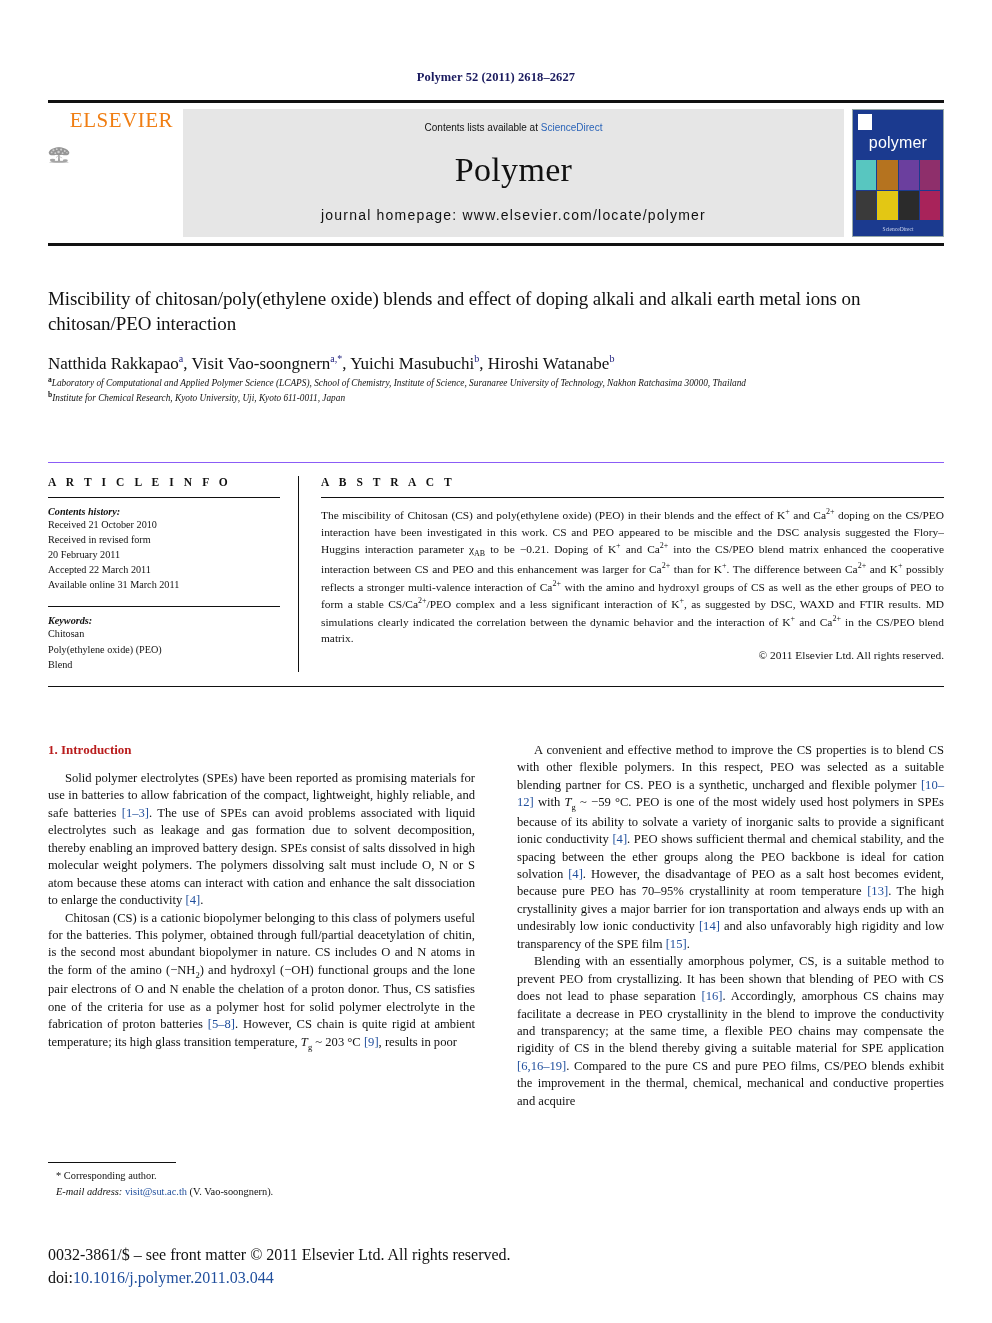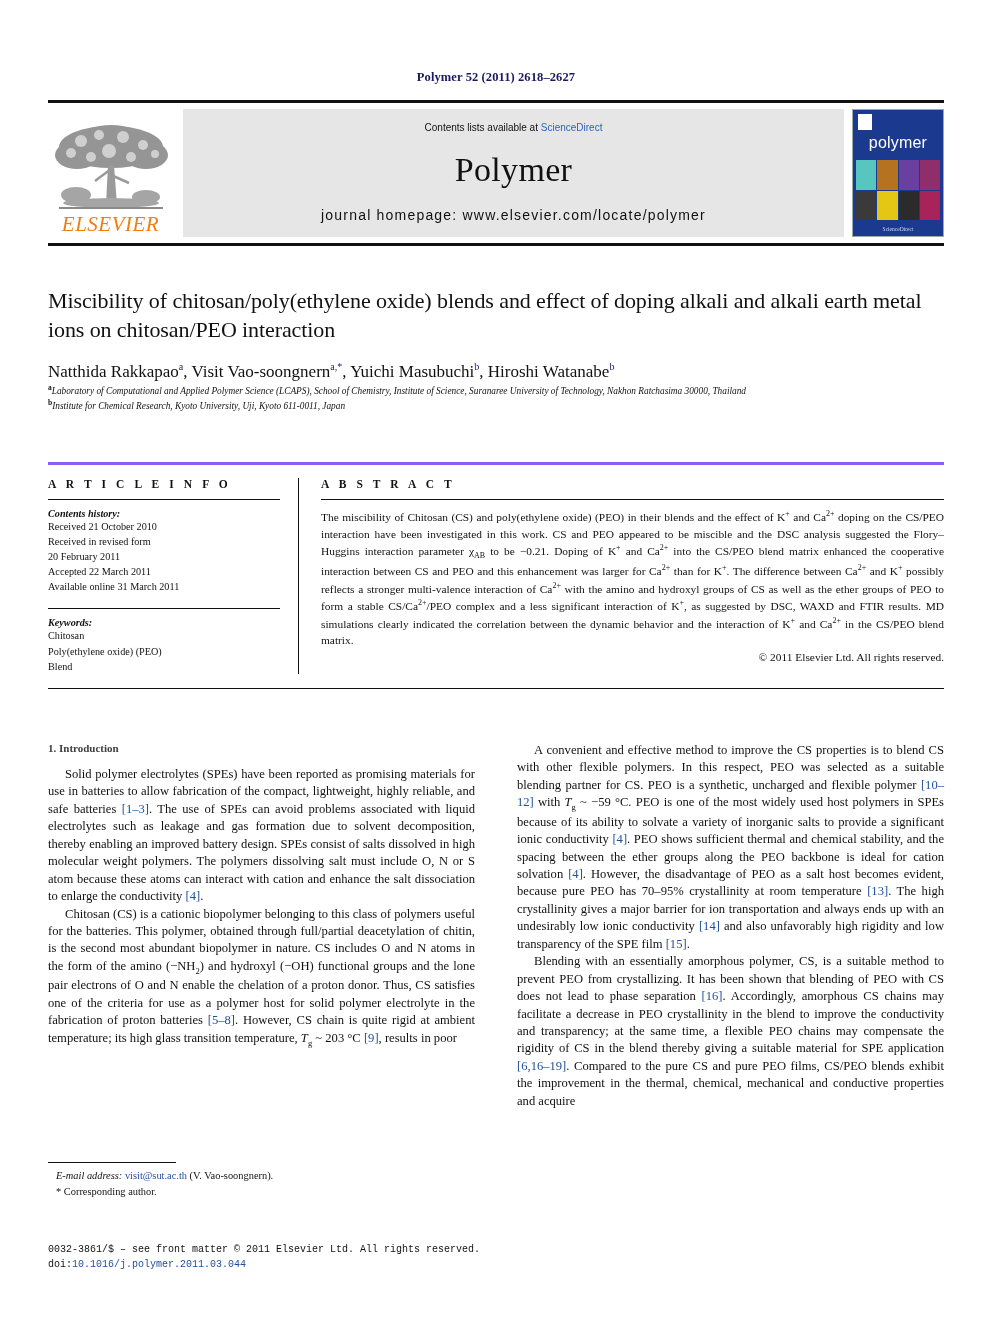--- a/index.html
+++ b/index.html
@@ -47,26 +47,24 @@
   }
   .masthead-inner {
     display: flex;
     align-items: stretch;
     height: 128px;
   }
   .elsevier-logo {
     width: 125px;
     flex: 0 0 125px;
     display: flex;
-    flex-direction: column;
-    align-items: center;
+    flex-direction: row;
     justify-content: flex-end;
     padding-bottom: 2px;
     box-sizing: border-box;
-    font-style: italic;
   }
   .tree-svg { display:block; }
   .elsevier-word {
     font-family: "Liberation Serif", serif;
     font-size: 21px;
     letter-spacing: .5px;
     color: #F07E13;
     line-height: 1;
     margin-top: 1px;
   }
@@ -150,21 +148,21 @@
 
   
   .title-block {
     position: absolute;
     left: 48px;
     top: 286px;
     width: 896px;
   }
   .art-title {
     font-family: "Liberation Serif", serif;
-    font-size: 22px;
+    font-size: 19px;
     line-height: 1.32;
     color: #111;
     margin: 0 0 16px 0;
     font-weight: normal;
     letter-spacing: -.1px;
   }
   .authors {
     font-family: "Liberation Serif", serif;
     font-size: 17px;
     color: #111;
@@ -188,21 +186,21 @@
     font-weight: bold;
     font-size: 7.5px;
   }
 
   
   .band {
     position: absolute;
     left: 48px;
     top: 462px;
     width: 896px;
-    border-top: 3px solid #8b5cf6;
+    border-top: 1px solid #8b5cf6;
     border-bottom: 1px solid #111;
     padding: 13px 0 14px 0;
     display: flex;
   }
   .col-info {
     width: 250px;
     flex: 0 0 250px;
     padding-right: 18px;
     box-sizing: border-box;
   }
@@ -269,22 +267,22 @@
     display: flex;
     gap: 42px;
   }
   .bodycol {
     width: 427px;
     flex: 0 0 427px;
   }
   .h1 {
     font-family: "Liberation Serif", serif;
     font-weight: bold;
-    font-size: 11px;
-    color: #404040;
+    font-size: 13px;
+    color: #b91c1c;
     margin: 0 0 12px 0;
   }
   .para {
     font-family: "Liberation Serif", serif;
     font-size: 12.6px;
     line-height: 1.385;
     text-align: justify;
     color: #111;
     margin: 0;
     text-indent: 17px;
@@ -313,22 +311,22 @@
     padding-left: 8px;
   }
   .fn-line .ital { font-style: italic; }
   .fn-line .mail { color: #1f4e9c; }
 
   .issn-block {
     position: absolute;
     left: 48px;
     top: 1243px;
     width: 470px;
-    font-family: Liberation Mono, monospace;
-    font-size: 10px;
+    font-family: Liberation Serif, serif;
+    font-size: 16px;
     line-height: 1.45;
     color: #111;
   }
   .issn-block .doi { color: #1f4e9c; }
 </style>
 </head>
 <body>
 
 <div class="page">
 
@@ -458,26 +456,26 @@
       </p>
       <p class="para">
         <span>Blending with an essentially amorphous polymer, CS, is a suitable method to prevent PEO from crystallizing. It has been shown that blending of PEO with CS does not lead to phase separation </span><span class="ref">[16]</span><span>. Accordingly, amorphous CS chains may facilitate a decrease in PEO crystallinity in the blend to improve the conductivity and transparency; at the same time, a flexible PEO chains may compensate the rigidity of CS in the blend thereby giving a suitable material for SPE application </span><span class="ref">[6,16–19]</span><span>. Compared to the pure CS and pure PEO films, CS/PEO blends exhibit the improvement in the thermal, chemical, mechanical and conductive properties and acquire</span>
       </p>
     </div>
 
   </div>
 
   <div class="footnote">
     <div class="fn-rule"></div>
+    <div class="fn-line">* Corresponding author.</div>
     <div class="fn-line">
       <span class="ital">E-mail address:</span>
       <span class="mail">visit@sut.ac.th</span>
       <span>(V. Vao-soongnern).</span>
     </div>
-    <div class="fn-line">* Corresponding author.</div>
   </div>
 
   <div class="issn-block">
     <div>0032-3861/$ – see front matter © 2011 Elsevier Ltd. All rights reserved.</div>
     <div><span>doi:</span><span class="doi">10.1016/j.polymer.2011.03.044</span></div>
   </div>
 
 </div>
 
 </body></html>

